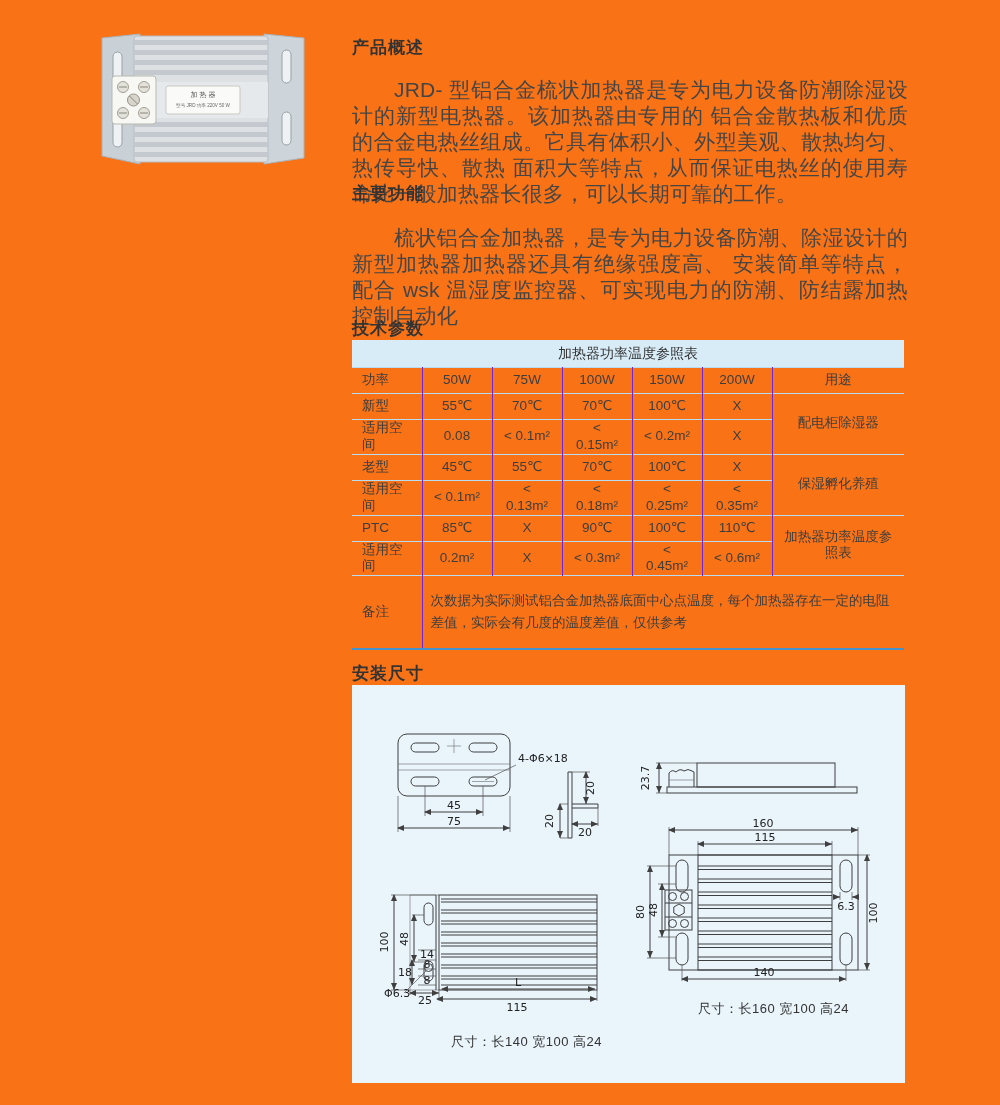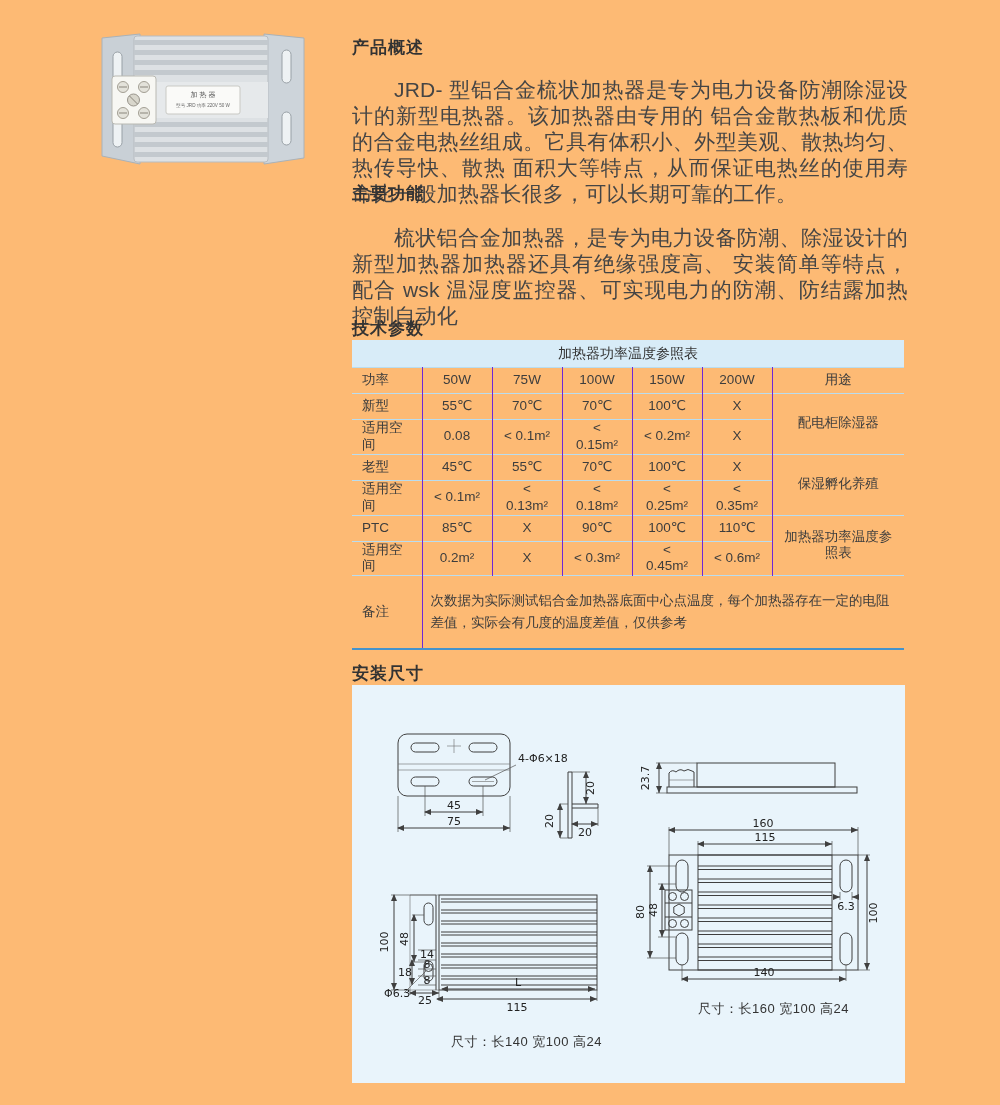--- a/index.html
+++ b/index.html
@@ -1,16 +1,16 @@
 <!DOCTYPE html>
 <html><head>
 <meta charset="utf-8">
 <style>
   html,body{margin:0;padding:0;background:#ffffff;}
-  .page{position:relative;width:1000px;height:1105px;background:#fdba74;overflow:hidden;
+  .page{position:relative;width:1000px;height:1105px;background:#f97316;overflow:hidden;
         font-family:"Liberation Sans","DejaVu Sans",sans-serif;color:#444;}
   .sec-title{position:absolute;left:352px;font-size:17px;font-weight:700;color:#333;letter-spacing:1px;}
   .para{position:absolute;left:352px;width:556px;font-size:21px;line-height:26px;color:#454545;
         text-indent:2em;text-align:justify;letter-spacing:.2px;}
   
   .tech-table{position:absolute;left:352px;top:340px;width:552px;border-collapse:collapse;
               font-size:13.5px;color:#3d3d3d;border-bottom:2px solid #4493cc;table-layout:fixed;}
   .tech-table th,.tech-table td{font-weight:400;height:25px;padding:0 8px;text-align:center;line-height:1.25;}
   .tech-table .title-row th{background:#d8ecf8;height:27px;font-size:14px;color:#333;}
   .tech-table tr{border-top:1px solid #b9ddf0;}

